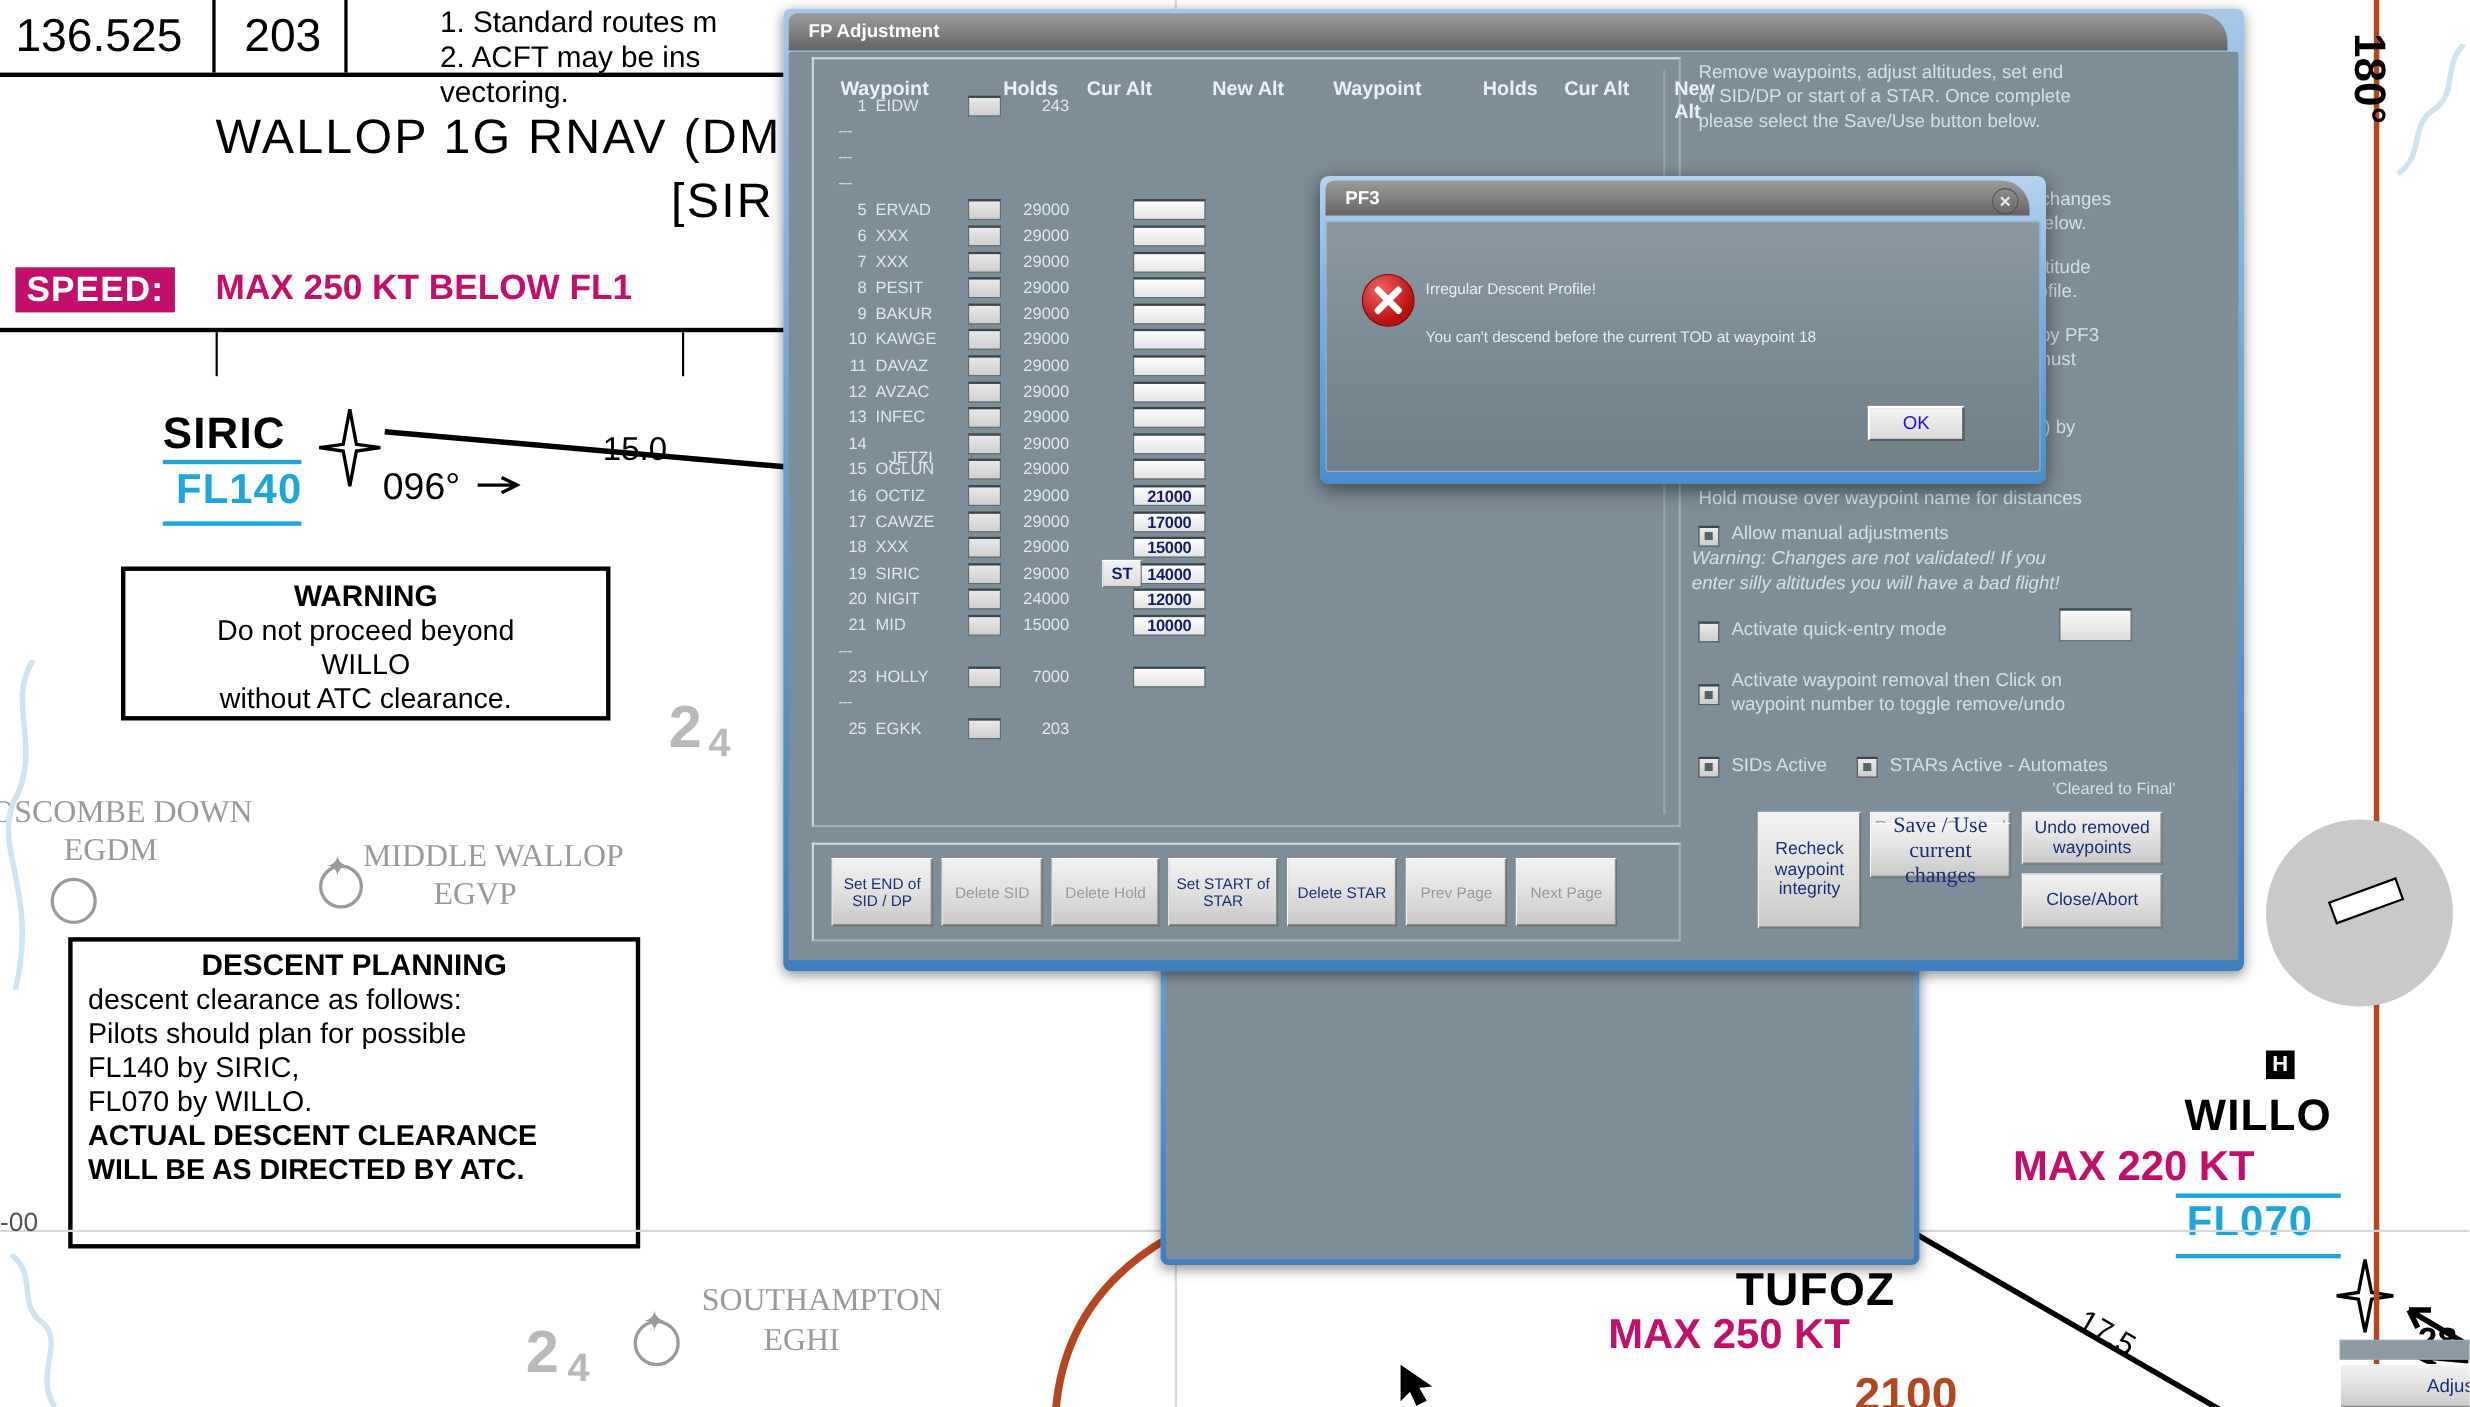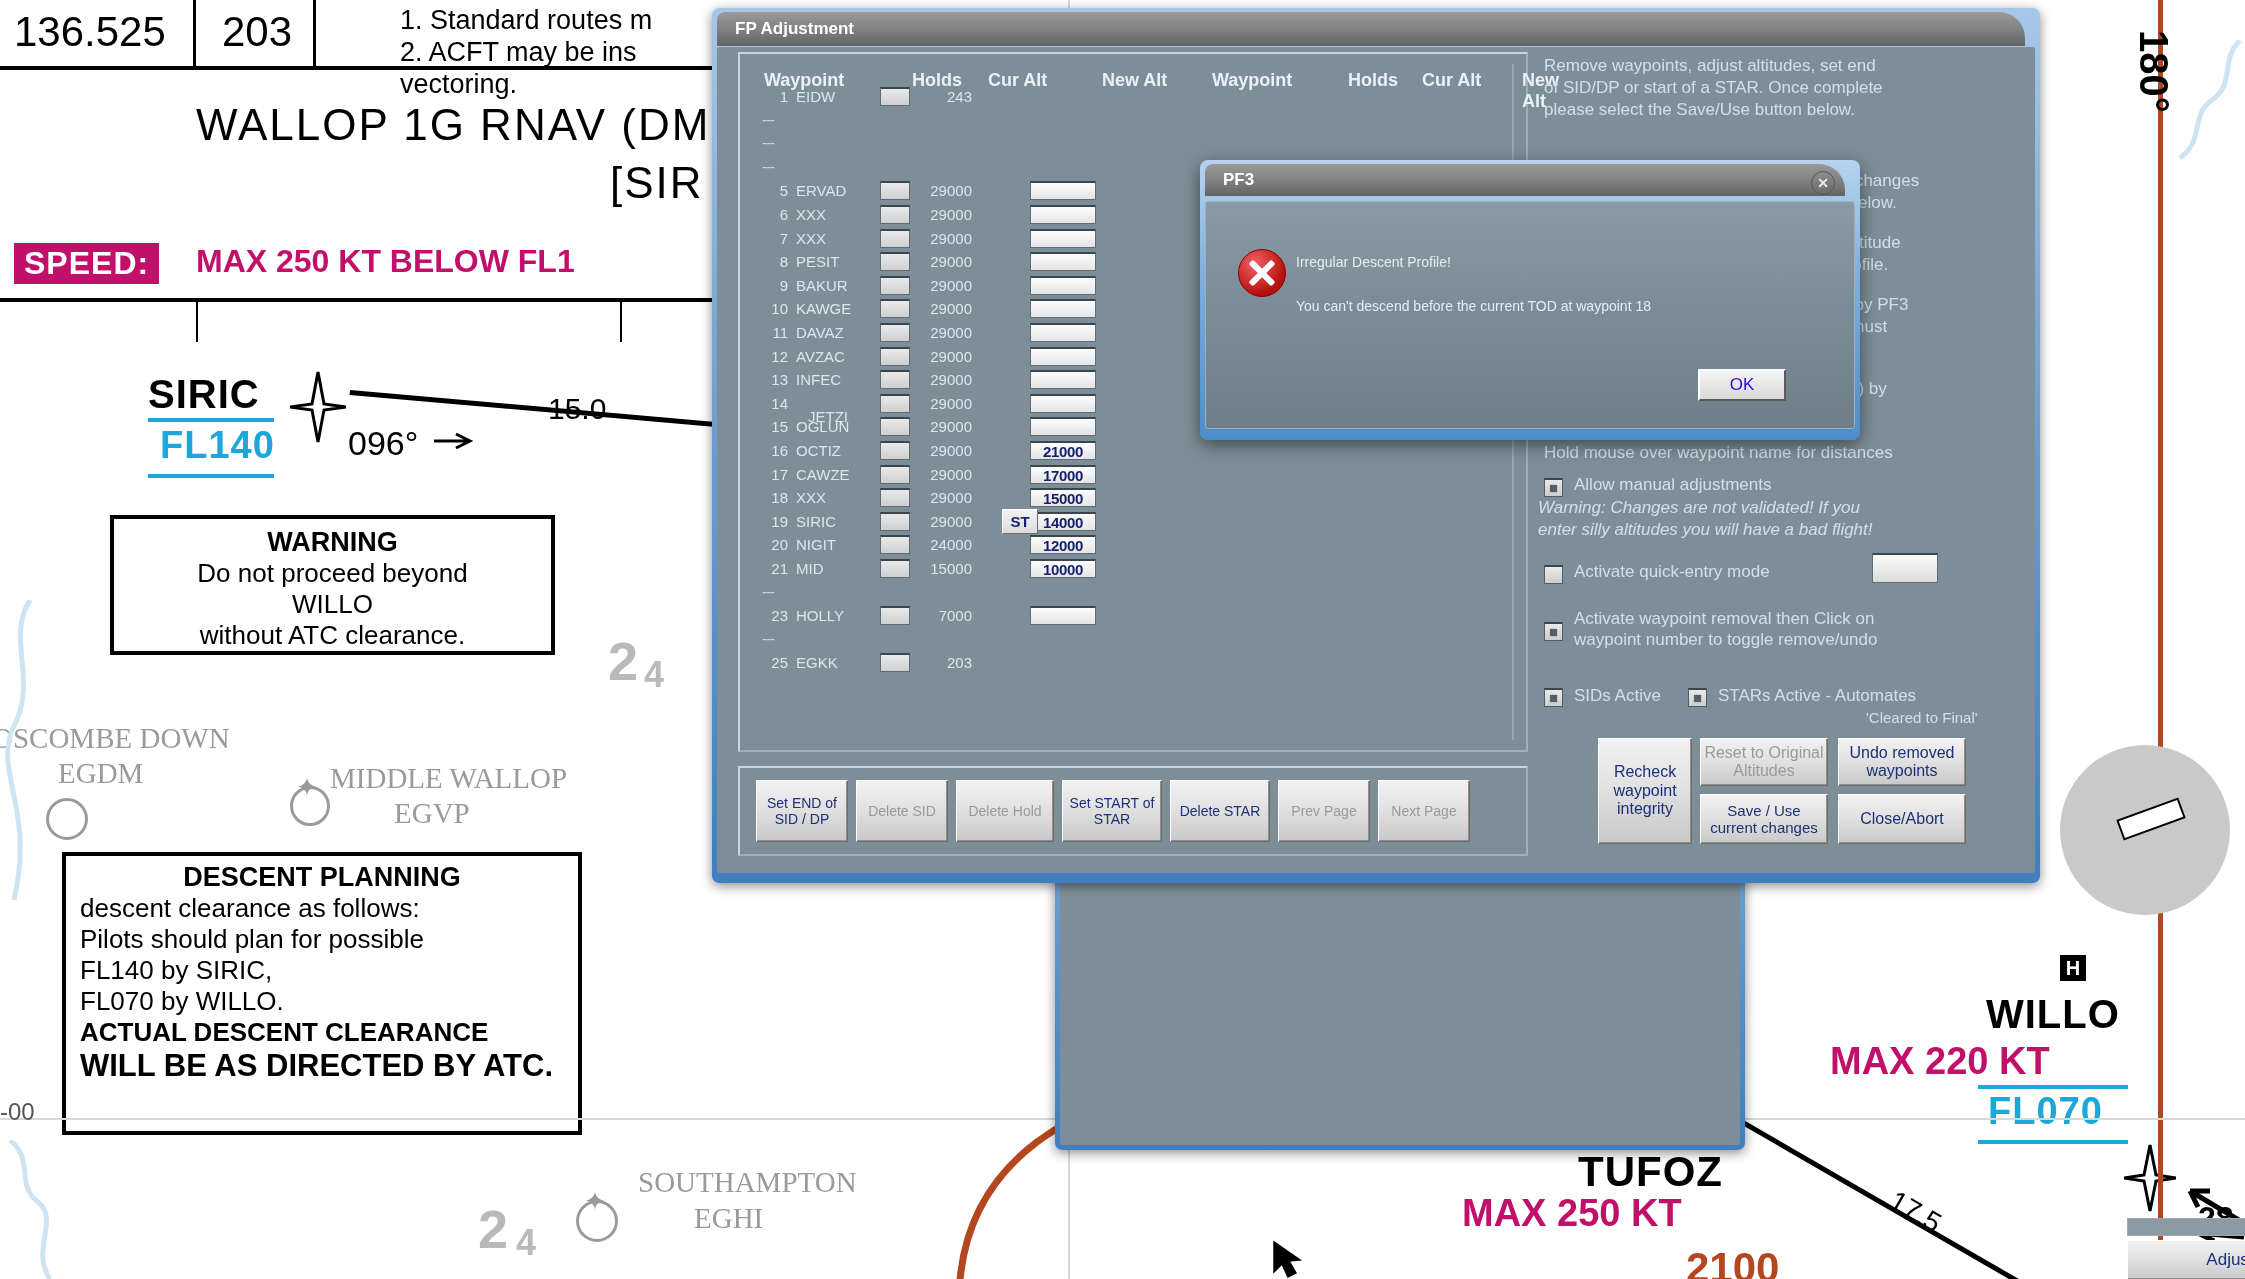--- a/index.html
+++ b/index.html
@@ -206,21 +206,21 @@
     <div style="font-size:26px;">without ATC clearance.</div>
   </div>
 
   <div class="box lft" style="left:62px;top:852px;width:520px;height:283px;padding:6px 14px;">
     <div style="font-size:27px;font-weight:bold;text-align:center;">DESCENT PLANNING</div>
     <div style="font-size:26px;">descent clearance as follows:</div>
     <div style="font-size:26px;">Pilots should plan for possible</div>
     <div style="font-size:26px;">FL140 by SIRIC,</div>
     <div style="font-size:26px;">FL070 by WILLO.</div>
     <div style="font-size:26px;font-weight:bold;">ACTUAL DESCENT CLEARANCE</div>
-    <div style="font-size:31px;font-weight:bold;">WILL BE AS DIRECTED BY ATC.</div>
+    <div style="font-size:26px;font-weight:bold;">WILL BE AS DIRECTED BY ATC.</div>
   </div>
 
   <span class="chart-txt gray-ap" style="left:-8px;top:722px;font-size:29px;font-family:'Liberation Serif',serif;">OSCOMBE DOWN</span>
   <span class="chart-txt gray-ap" style="left:58px;top:757px;font-size:29px;font-family:'Liberation Serif',serif;">EGDM</span>
   <div class="circ" style="left:46px;top:798px;width:36px;height:36px;"></div>
 
   <span class="chart-txt gray-ap" style="left:330px;top:762px;font-size:29px;font-family:'Liberation Serif',serif;">MIDDLE WALLOP</span>
   <span class="chart-txt gray-ap" style="left:394px;top:797px;font-size:29px;font-family:'Liberation Serif',serif;">EGVP</span>
   <div class="circ" style="left:290px;top:786px;width:34px;height:34px;"></div>
   <span class="chart-txt gray-ap" style="left:296px;top:772px;font-size:26px;">✦</span>
@@ -476,21 +476,21 @@
 integrity</span>
   </div>
   <div class="btn dis" style="position:absolute;left:1700px;top:738px;width:128px;height:48px;white-space:pre-line;font-size:16px;">
     <span>Reset to Original
 Altitudes</span>
   </div>
   <div class="btn" style="position:absolute;left:1838px;top:738px;width:128px;height:48px;white-space:pre-line;font-size:16px;justify-content:center;">
     <span>Undo removed
 waypoints</span>
   </div>
-  <div class="btn" style="position:absolute;left:1700px;top:794px;width:128px;height:50px;white-space:pre-line;font-size:15px;">
+  <div class="btn" style="position:absolute;left:1700px;top:748px;width:128px;height:50px;white-space:pre-line;font-size:20px;font-family:Liberation Serif, serif;">
     <span>Save / Use
 current changes</span>
   </div>
   <div class="btn" style="position:absolute;left:1838px;top:794px;width:128px;height:50px;font-size:16px;">
     <span>Close/Abort</span>
   </div>
 </div>
 
 <div class="modal-frame" style="left:1200px;top:160px;width:650px;height:270px;">
   <div class="titlebar" style="width:640px;left:5px;top:4px;height:32px;">

